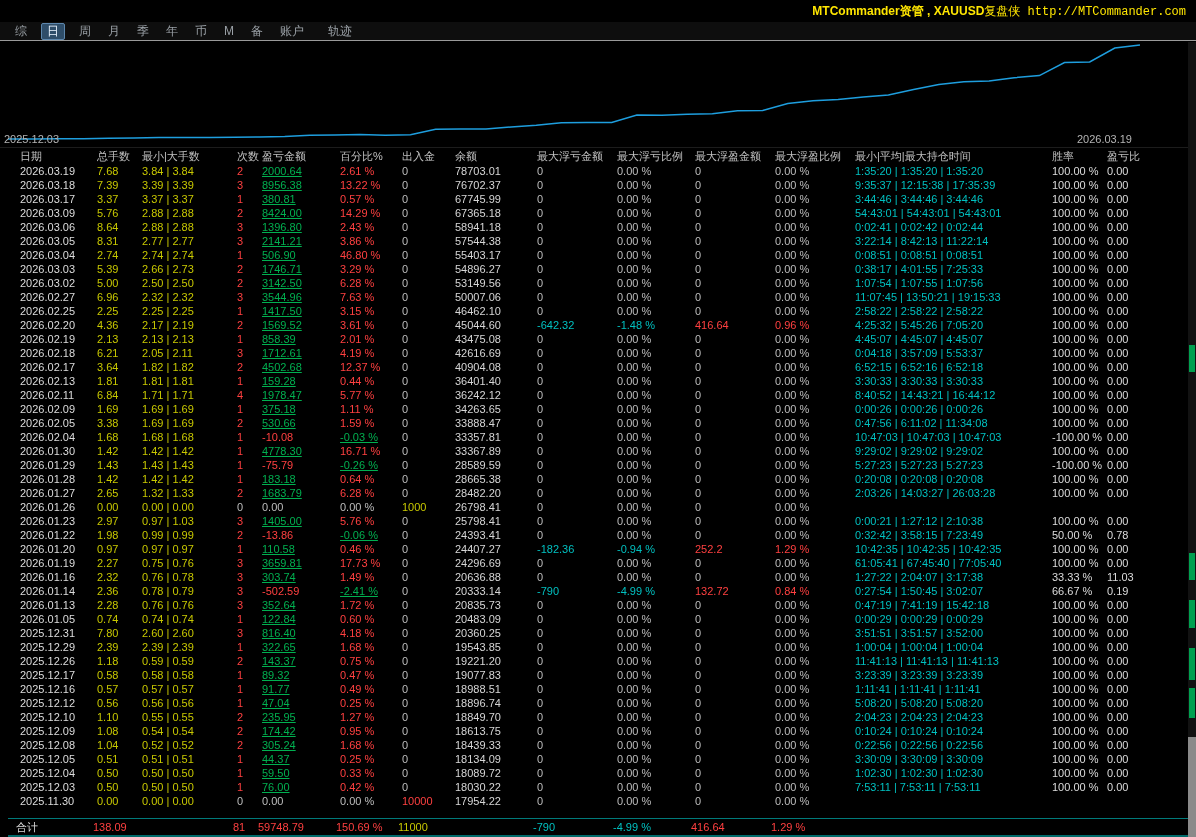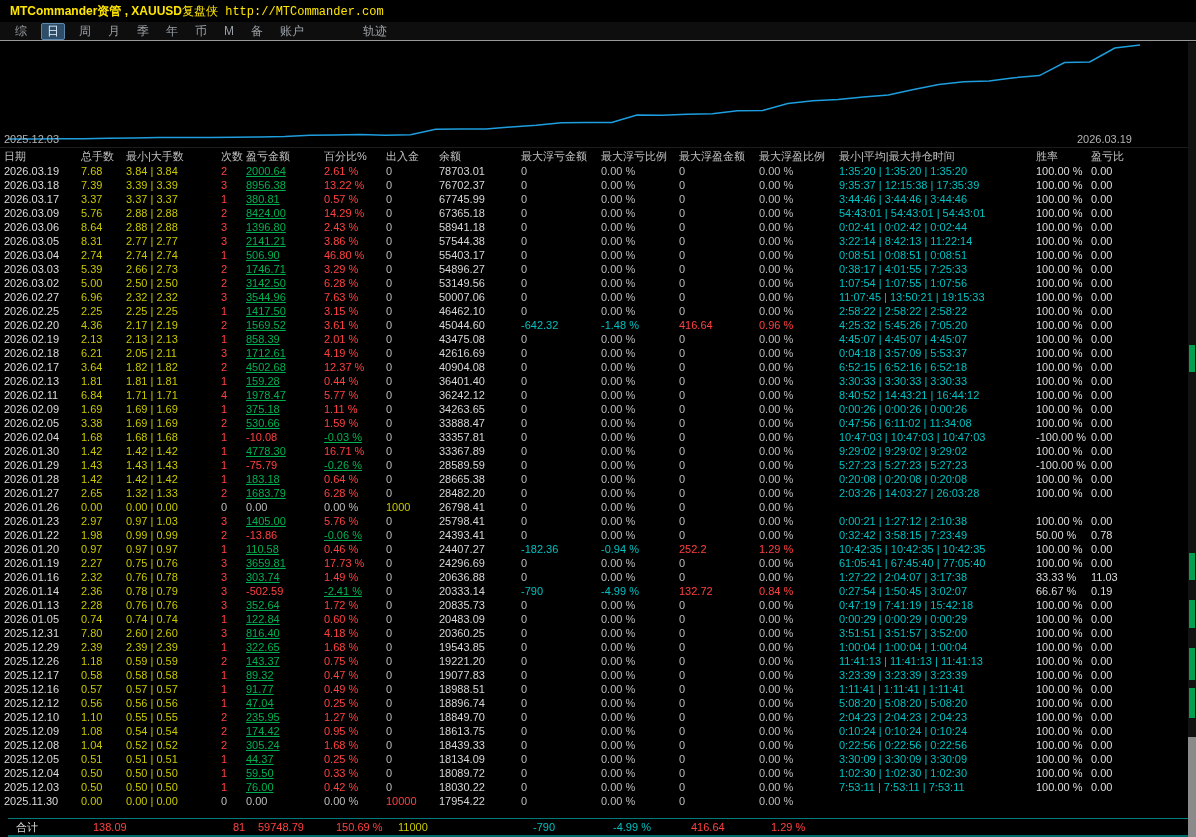--- a/index.html
+++ b/index.html
@@ -2,37 +2,37 @@
 <html><head>
 <meta charset="utf-8">
 <style>
   * { margin:0; padding:0; box-sizing:border-box; }
   html,body { background:#000; }
   body {
     width:1196px; height:837px; position:relative; overflow:hidden;
     font-family:"Liberation Sans", sans-serif;
   }
   
-  .titlebar { height:22px; background:#000; display:flex; justify-content:flex-start; align-items:center; padding:0 10px; }
+  .titlebar { height:22px; background:#000; display:flex; justify-content:flex-end; align-items:center; padding:0 10px; }
   .title-left { color:#ffe600; font-size:12px; font-weight:bold; }
   .title-right { color:#ffe600; font-size:12px;font-family:Liberation Mono, monospace; }
   
   .menubar { height:19px; background:#0e0e0e; display:flex; align-items:center; padding:0 12px; border-bottom:1px solid #9a9a9a; font-size:12px; color:#9aa0a6; }
   #menu-items { display:flex; align-items:center; gap:11px; }
   .menu-item { cursor:pointer; padding:0 3px; line-height:15px; }
   .menu-item.active { background:#2e4d69; border:1px solid #5d87ad; border-radius:2px; color:#eaf4ff; padding:0 5px; }
-  .menu-extra { margin-left:56px; cursor:pointer; }
+  .menu-extra { margin-left:21px; cursor:pointer; }
   
   .chart { position:relative; height:107px; background:#000; border-bottom:1px solid #1c1c1c; }
   .chart svg { position:absolute; left:0; top:0; }
   .chart-label { position:absolute; bottom:2px; font-size:11px; color:#b4b4b4; }
   .chart-label.left { left:4px; }
   .chart-label.right { right:64px; }
   
-  .table { padding-left:4px; font-size:11px; }
+  .table { padding-left:20px; font-size:11px; }
   .tr { display:grid; grid-template-columns:77px 45px 95px 25px 78px 62px 53px 82px 80px 78px 80px 80px 197px 55px 60px; height:14px; line-height:14px; white-space:nowrap; }
   .tr span { overflow:visible; }
   .thead { height:16px; line-height:16px; color:#c0c0c0; }
   
   .c-date    { color:#dcdcdc; }
   .c-white   { color:#dcdcdc; }
   .c-balance { color:#d6d6d6; }
   .c-muted   { color:#bdbdbd; }
   .c-yellow  { color:#c8c800; }
   .c-red     { color:#ff4040; }

